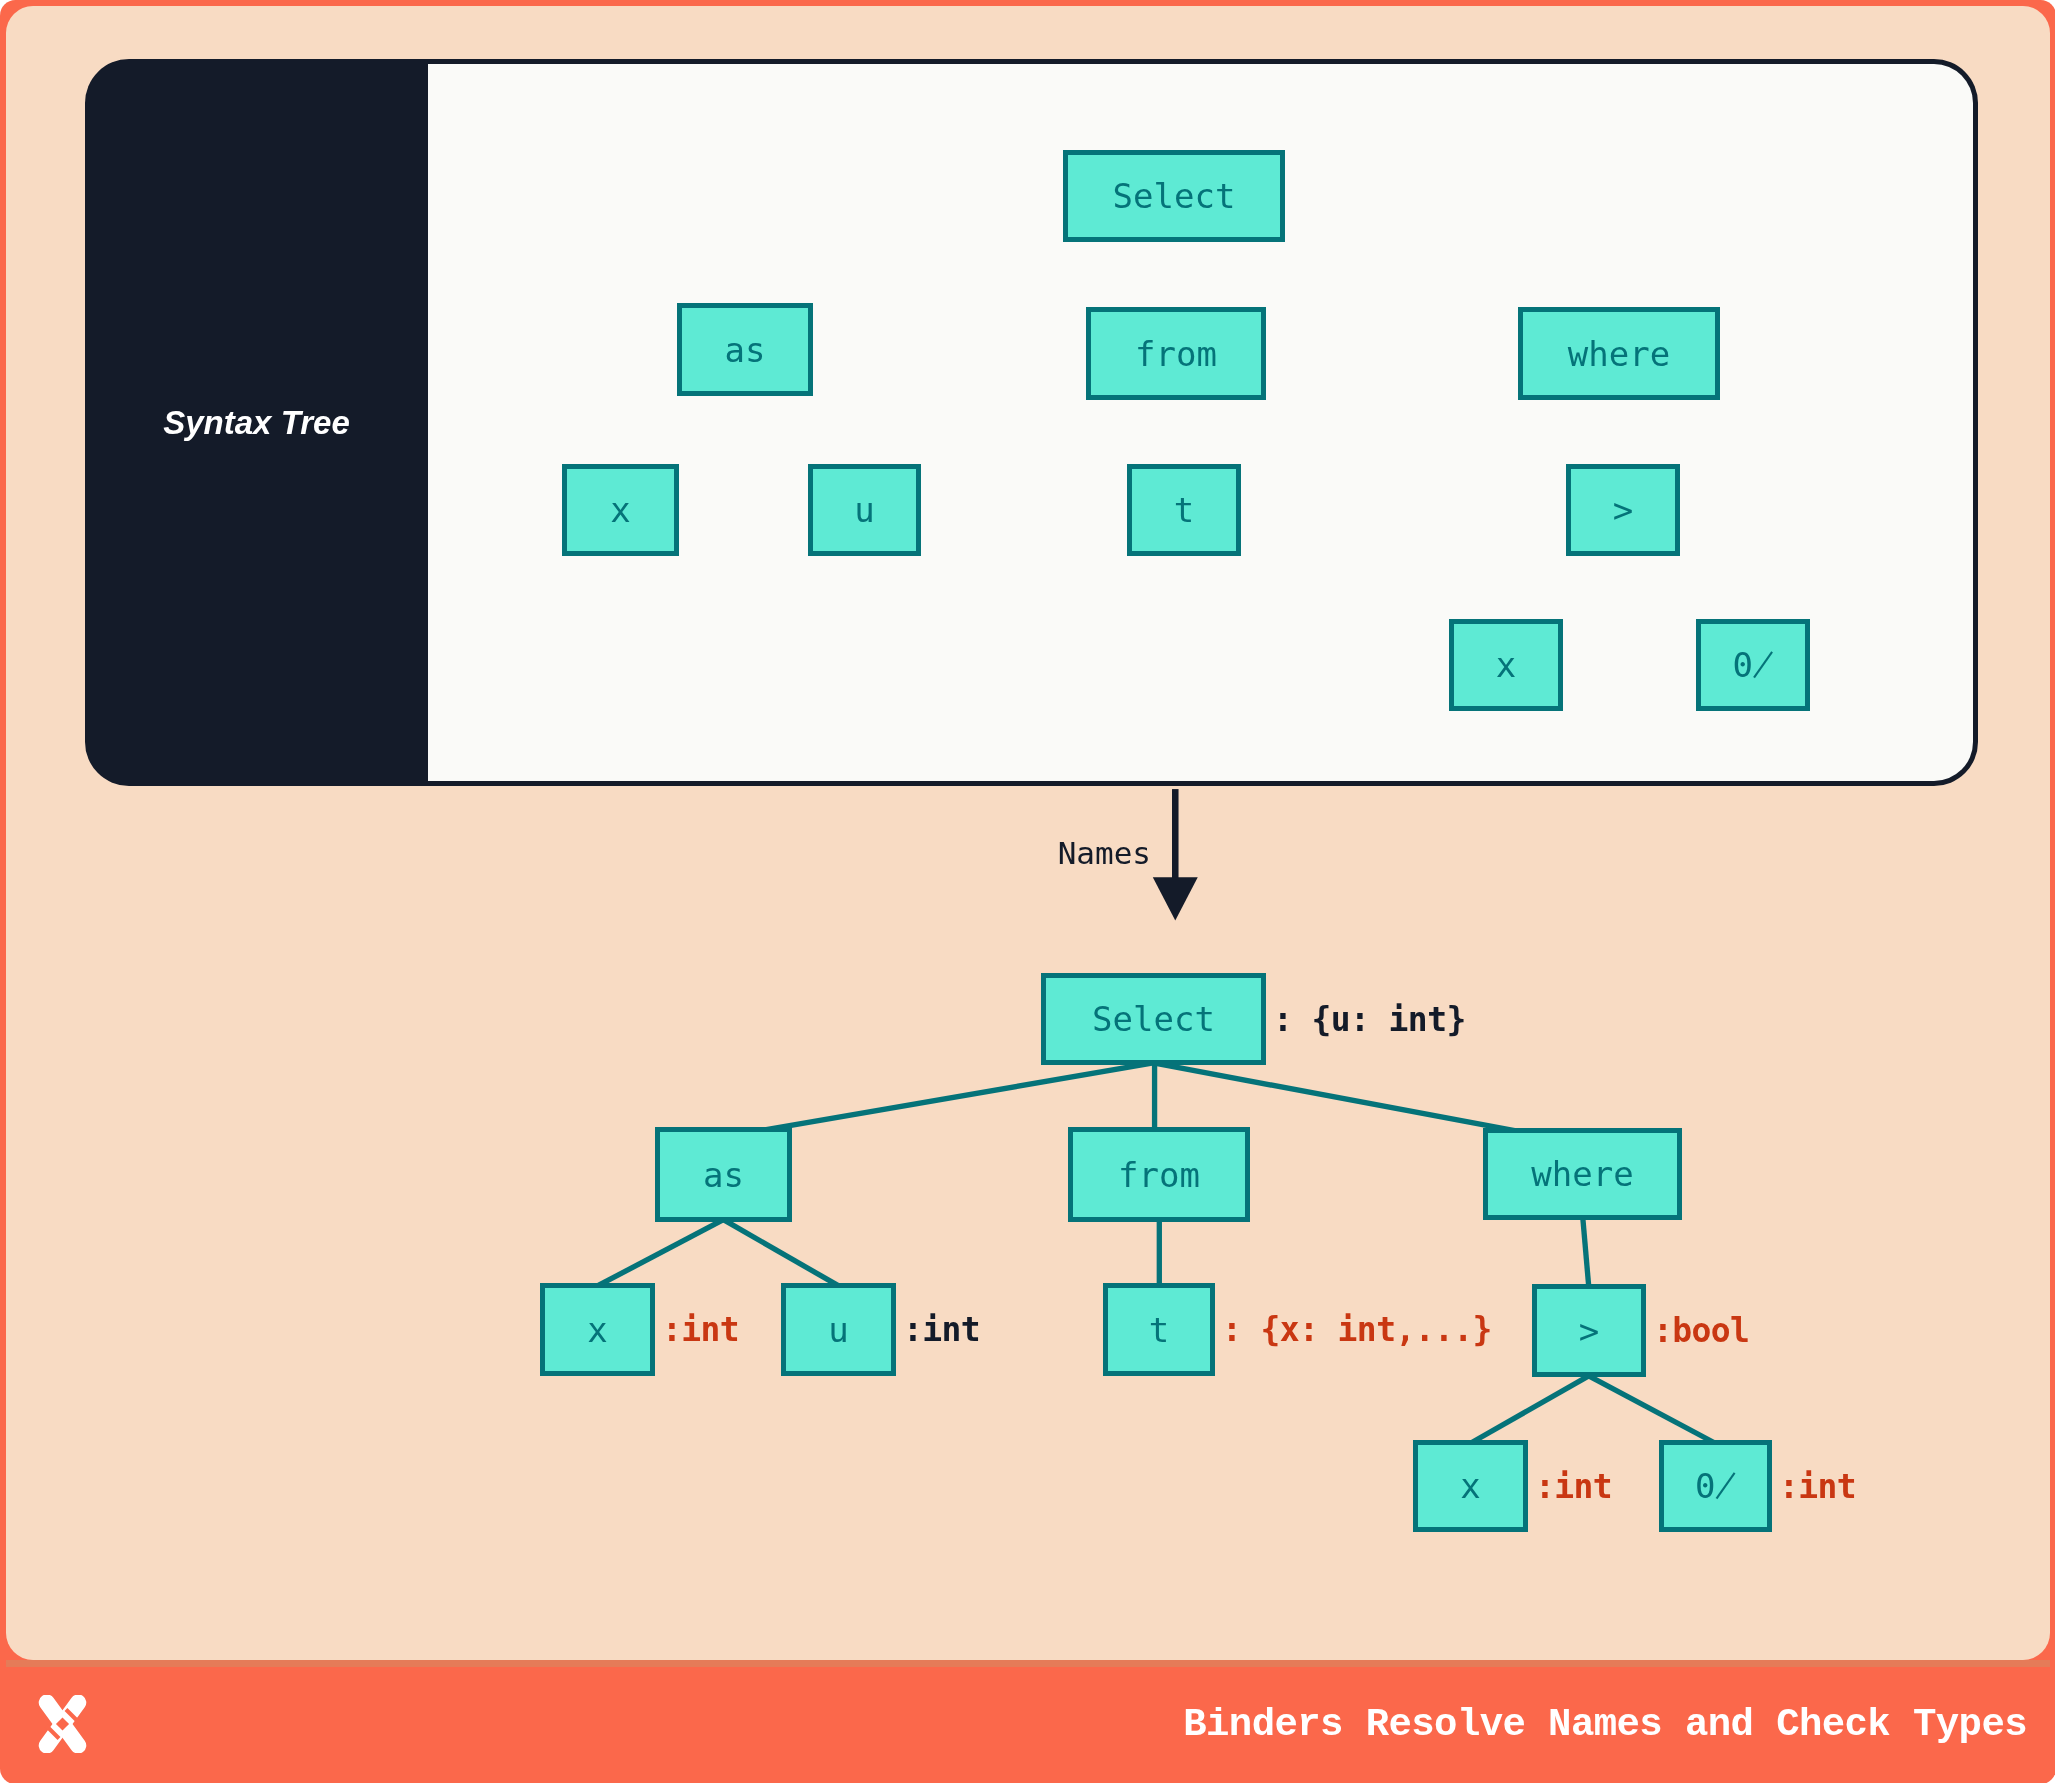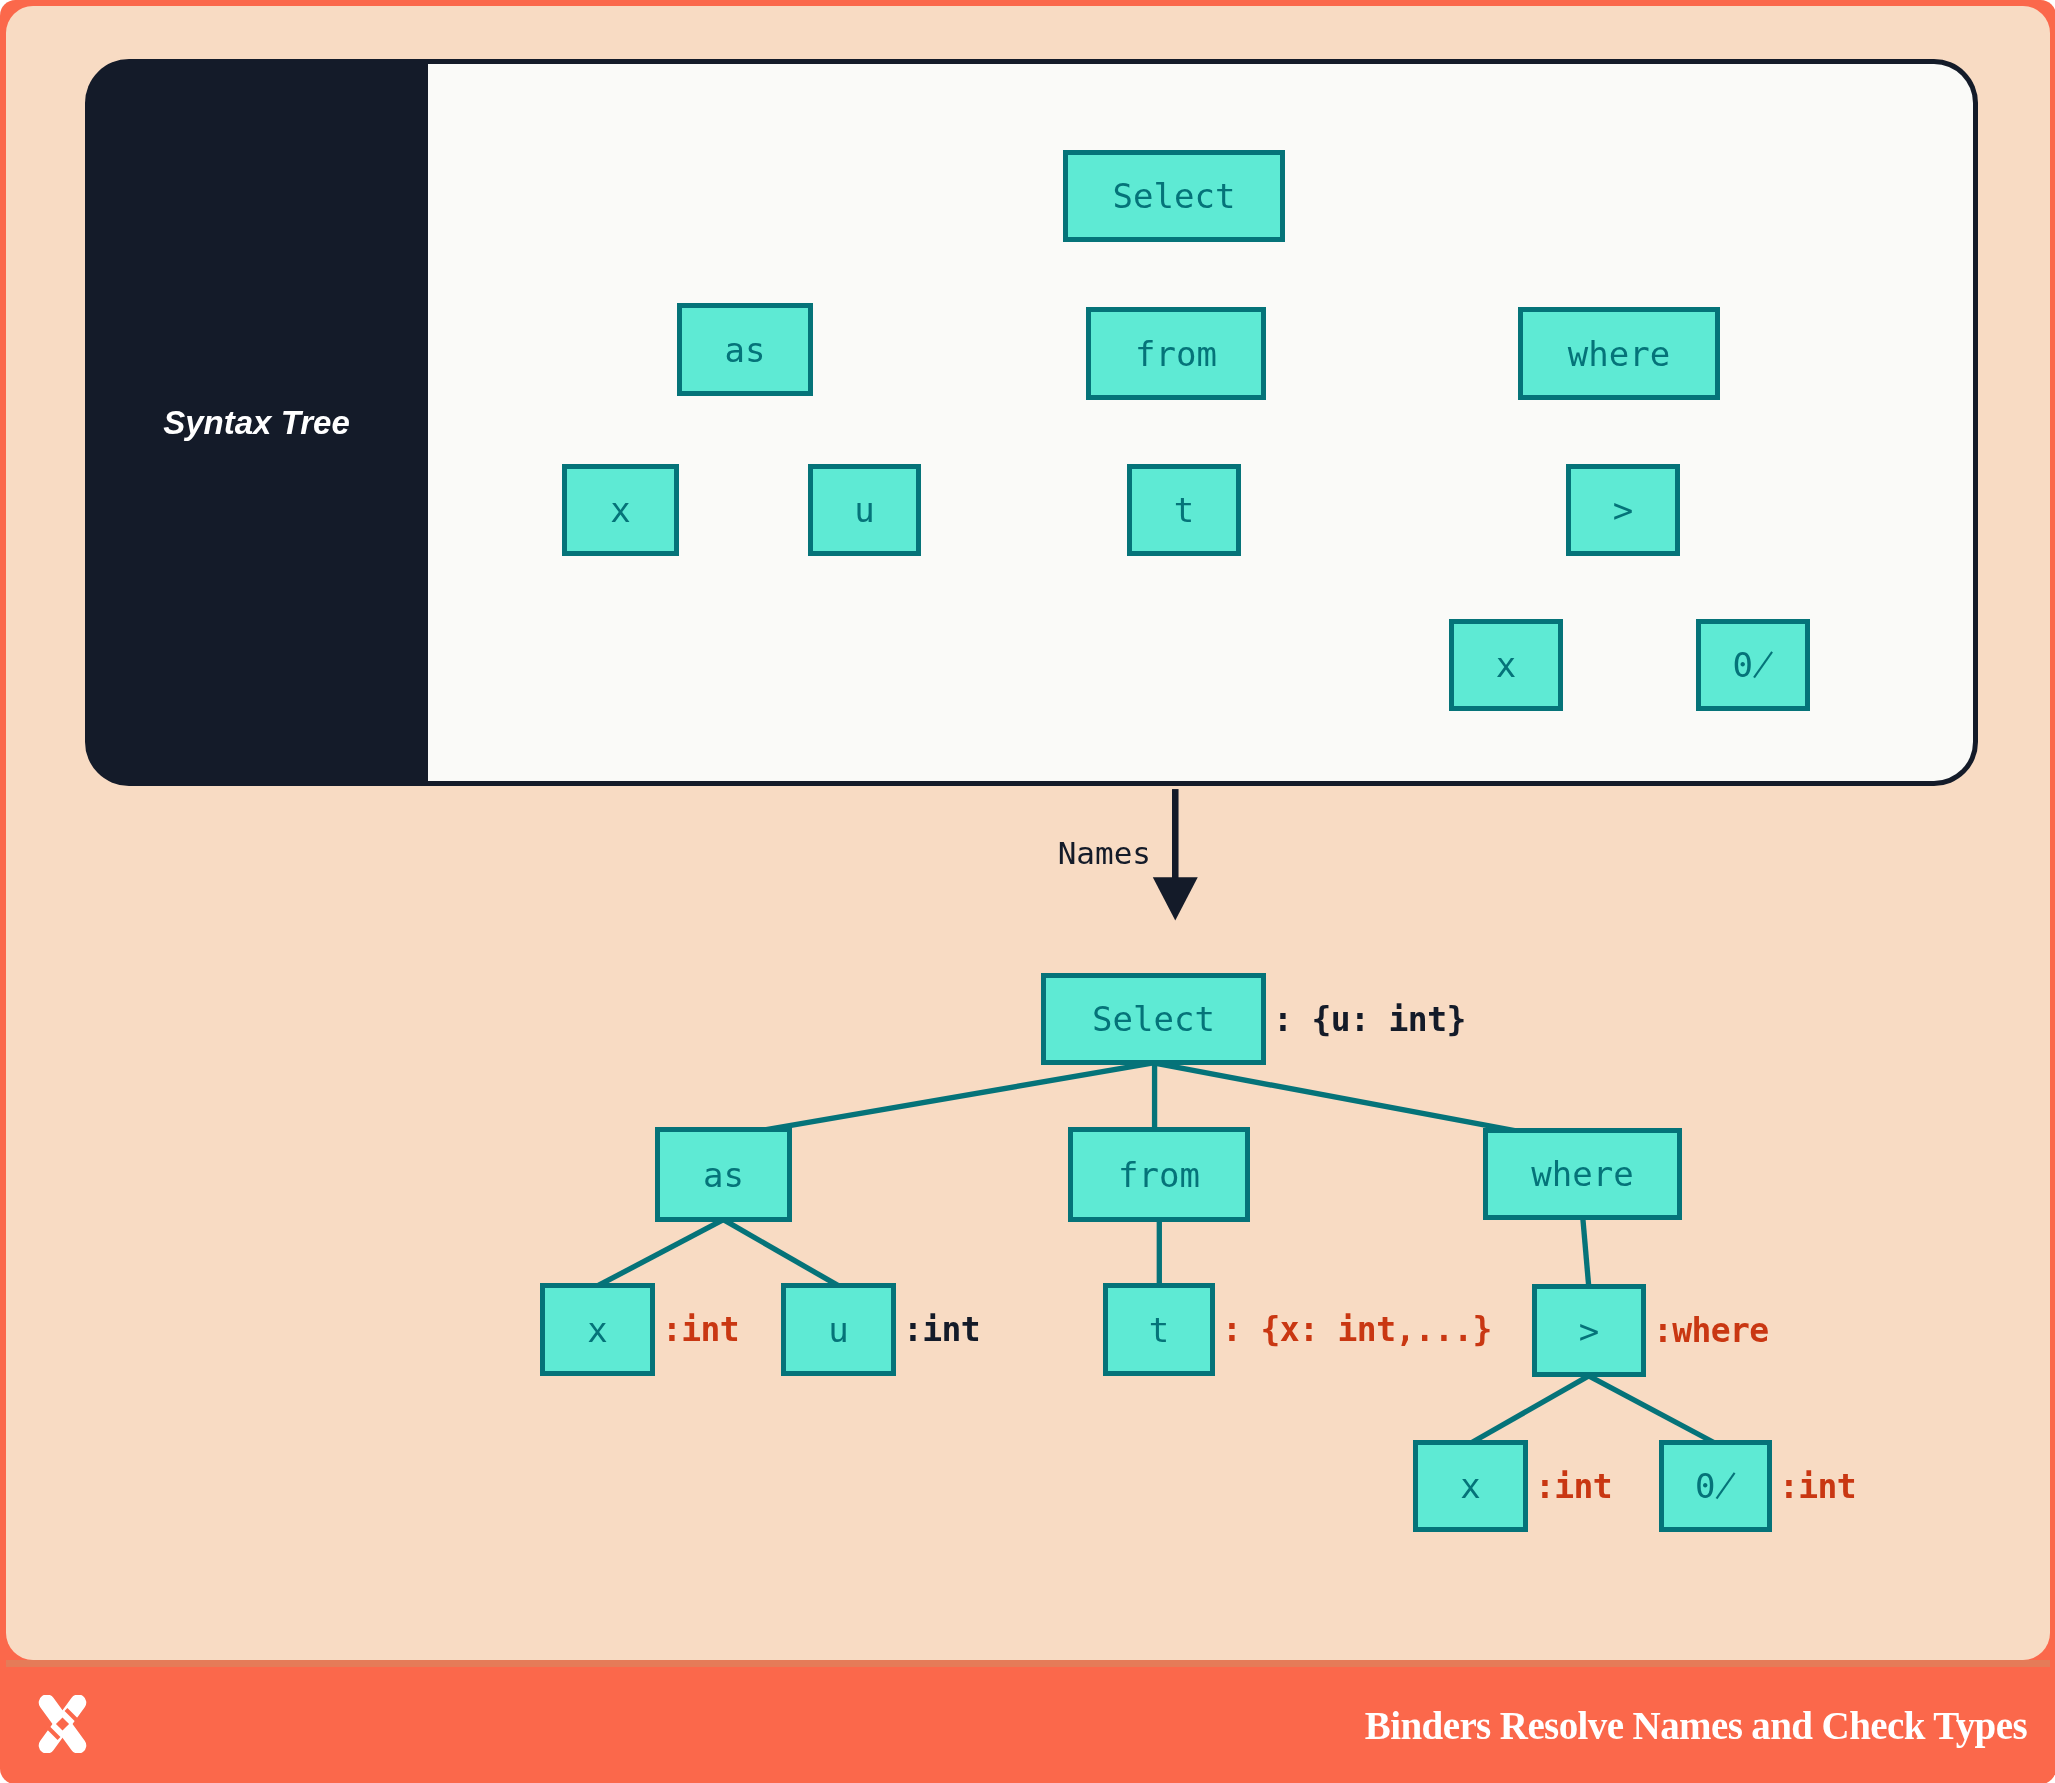--- a/index.html
+++ b/index.html
@@ -46,21 +46,21 @@
     font-size:33px;font-weight:700;letter-spacing:-0.6px;
   }
   .ann-red{color:#c93712;}
   .ann-navy{color:#141b29;}
   .binder-label{
     position:absolute;left:923px;top:835px;width:228px;
     text-align:right;color:#141b29;font-size:31px;
   }
   .footer-title{
     position:absolute;right:29px;top:1703px;
-    color:#ffffff;font-family:Liberation Serif, serif;
+    color:#ffffff;font-family:Liberation Mono, monospace;
     font-weight:bold;font-size:39px;letter-spacing:-0.6px;white-space:nowrap;
   }
   .logo{position:absolute;left:33px;top:1695px;}
 </style>
 </head>
 <body>
 
 <div class="frame">
 
   <div class="peach"></div>
@@ -156,21 +156,21 @@
   <div class="node" style="left:781px;top:1283px;width:115px;height:93px;">
     <span>u</span>
     <span class="ann ann-navy">:int</span>
   </div>
   <div class="node" style="left:1103px;top:1283px;width:112px;height:93px;">
     <span>t</span>
     <span class="ann ann-red">: {x: int,...}</span>
   </div>
   <div class="node" style="left:1532px;top:1284px;width:114px;height:93px;">
     <span>&gt;</span>
-    <span class="ann ann-red">:where</span>
+    <span class="ann ann-red">:bool</span>
   </div>
   <div class="node" style="left:1413px;top:1440px;width:115px;height:92px;">
     <span>x</span>
     <span class="ann ann-red">:int</span>
   </div>
   <div class="node" style="left:1659px;top:1440px;width:113px;height:92px;">
     <span>0̸</span>
     <span class="ann ann-red">:int</span>
   </div>
 

